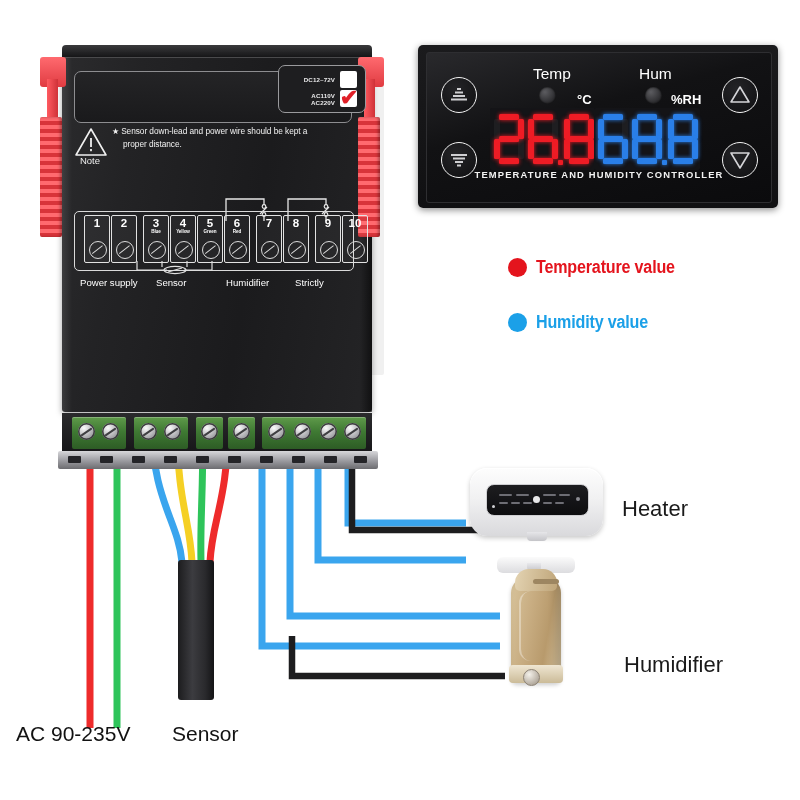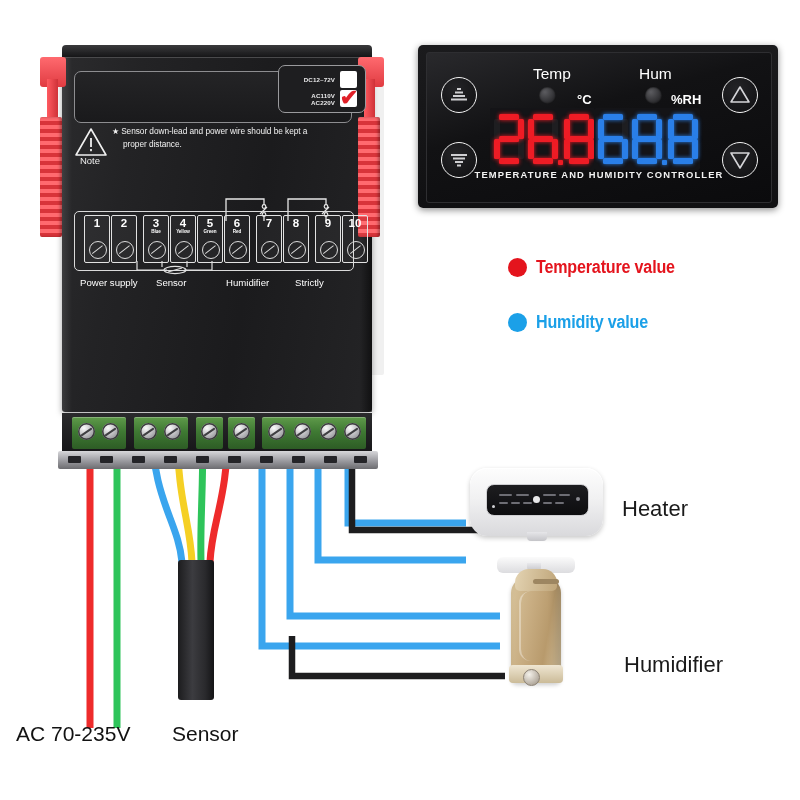--- a/index.html
+++ b/index.html
@@ -661,16 +661,16 @@
     <div class="humid-body"></div>
     <div class="humid-ring"></div>
     <div class="humid-top">
       <div class="humid-slot"></div>
     </div>
     <div class="humid-base"></div>
     <div class="humid-knob"></div>
   </div>
   <div class="appl-lbl" style="left:624px;top:616px;margin-top:36px;">Humidifier</div>
 
-  <div class="bottom-lbl" style="left:16px;top:722px;">AC 70-235V</div>
+  <div class="bottom-lbl" style="left:16px;top:722px;">AC 90-235V</div>
   <div class="bottom-lbl" style="left:172px;top:722px;">Sensor</div>
 
 </div>
 
 </body></html>

